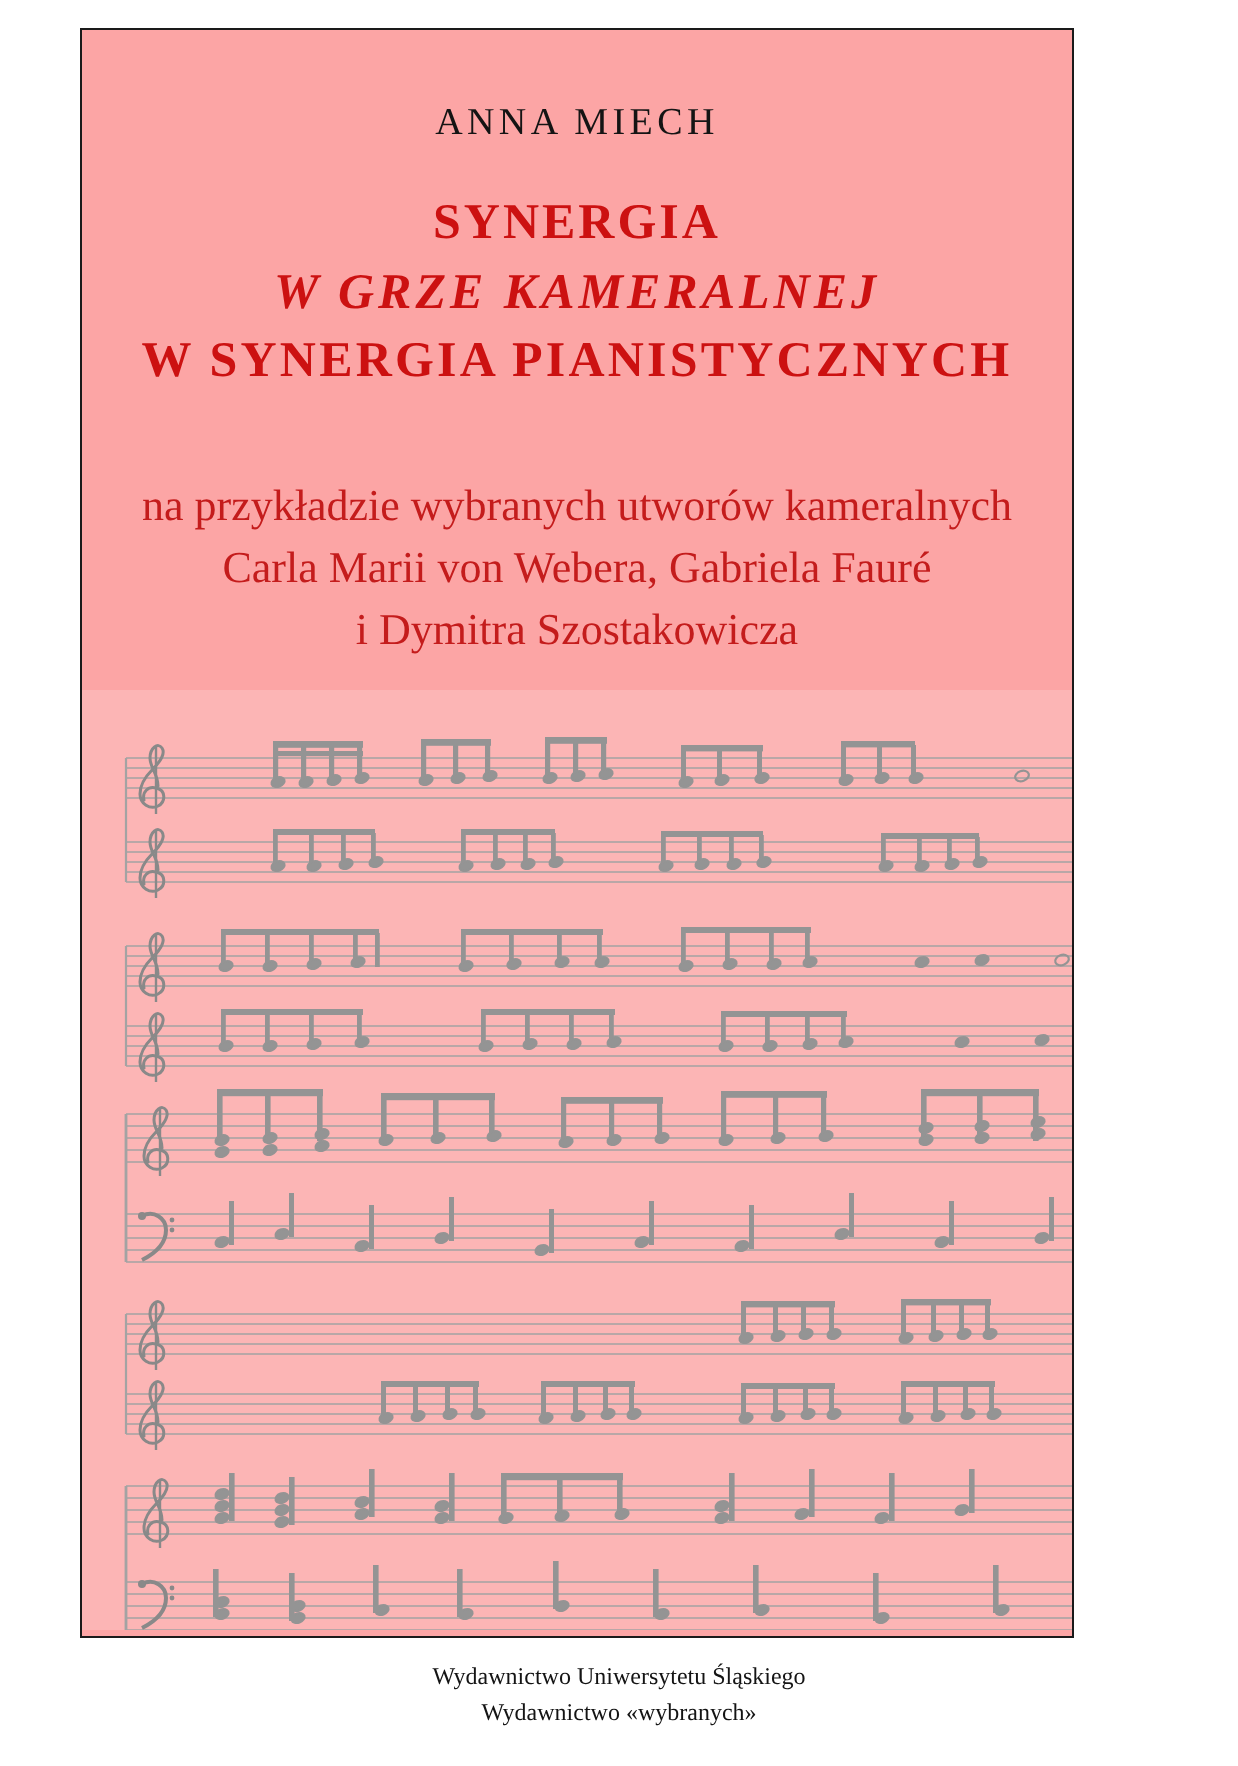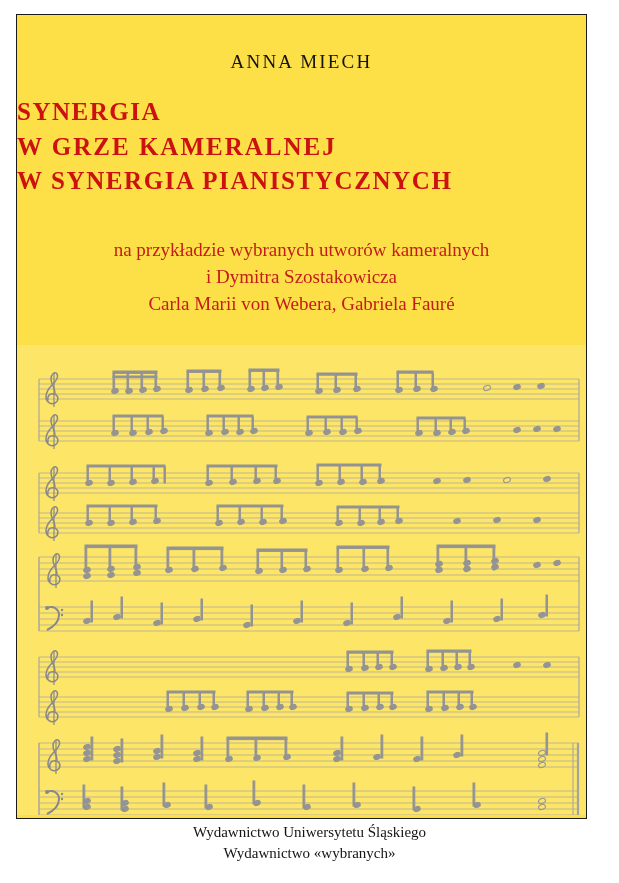--- a/index.html
+++ b/index.html
@@ -20,72 +20,73 @@
     position: absolute;
     left: 0; top: 0;
     width: 619px;
     height: 883px;
     background: #ffffff;
   }
 
   
   .cover-frame {
     position: absolute;
-    left: 16px;
+    left: 40px;
     top: 14px;
-    width: 571px;
+    width: 497px;
     height: 805px;
     border: 1.5px solid #1a1a1a;
     box-sizing: border-box;
     overflow: hidden;
-    background: #fde047;
+    background: #fca5a5;
   }
 
   .author {
     position: absolute;
     left: 0;
     right: 0;
     top: 36px;
     text-align: center;
     font-size: 19px;
     letter-spacing: 2.2px;
     color: #141414;
     font-family: "Liberation Serif", serif;
   }
 
   .title-block {
     position: absolute;
     left: 0;
     right: 0;
     top: 80px;
+    text-align: center;
     color: #cc0000;
   }
   .title-line {
     font-size: 25px;
     font-weight: bold;
     letter-spacing: 1.2px;
     line-height: 1.38;
     color: #cc1111;
     white-space: nowrap;
   }
   .title-line.l1 { letter-spacing: 1.5px; }
-  .title-line.l2 { letter-spacing: 2.0px; }
+  .title-line.l2 { letter-spacing: 2.0px; font-style: italic; }
   .title-line.l3 { letter-spacing: 1.6px; }
   .title-line.l4 { letter-spacing: 1.6px; }
 
   .subtitle-block {
     position: absolute;
     left: 0;
     right: 0;
     top: 222px;
     text-align: center;
     color: #c01818;
   }
   .subtitle-line {
-    font-size: 19px;
+    font-size: 22px;
     line-height: 1.42;
     color: #c41c1c;
     font-family: "Liberation Serif", serif;
     white-space: nowrap;
   }
 
   
   .score {
     position: absolute;
     left: 0;
@@ -97,21 +98,21 @@
   .score svg { display: block; }
 
   .imprint {
     position: absolute;
     left: 0;
     right: 0;
     bottom: 18px;
     text-align: center;
   }
   .imprint-line {
-    font-size: 15px;
+    font-size: 12px;
     line-height: 1.45;
     color: #141414;
   }
 </style>
 </head>
 <body>
 
 <div class="page">
 
   <div class="cover-frame">
@@ -119,22 +120,22 @@
     <div class="author">ANNA  MIECH</div>
 
     <div class="title-block">
       <div class="title-line l1">SYNERGIA</div>
       <div class="title-line l2">W  GRZE  KAMERALNEJ</div>
       <div class="title-line l3">W  SYNERGIA  PIANISTYCZNYCH</div>
     </div>
 
     <div class="subtitle-block">
       <div class="subtitle-line">na przykładzie wybranych utworów kameralnych</div>
+      <div class="subtitle-line">Carla Marii von Webera, Gabriela Fauré</div>
       <div class="subtitle-line">i Dymitra Szostakowicza</div>
-      <div class="subtitle-line">Carla Marii von Webera, Gabriela Fauré</div>
     </div>
 
     <div class="score">
       <svg width="569" height="470" viewBox="0 0 569 470" xmlns="http://www.w3.org/2000/svg">
         <defs>
           <g id="notehead">
             <ellipse cx="0" cy="0" rx="3.4" ry="2.4" transform="rotate(-20)" fill="#7d7d7d"></ellipse>
           </g>
           <g id="noteheadOpen">
             <ellipse cx="0" cy="0" rx="3.5" ry="2.5" transform="rotate(-20)" fill="none" stroke="#7d7d7d" stroke-width="1.1"></ellipse>

